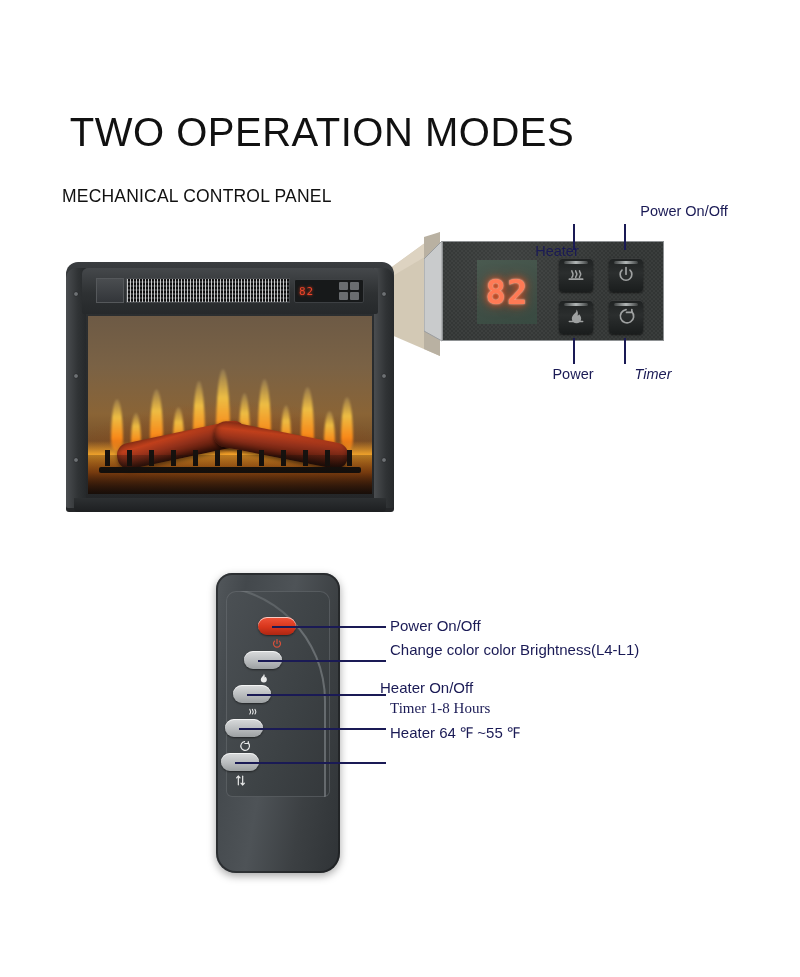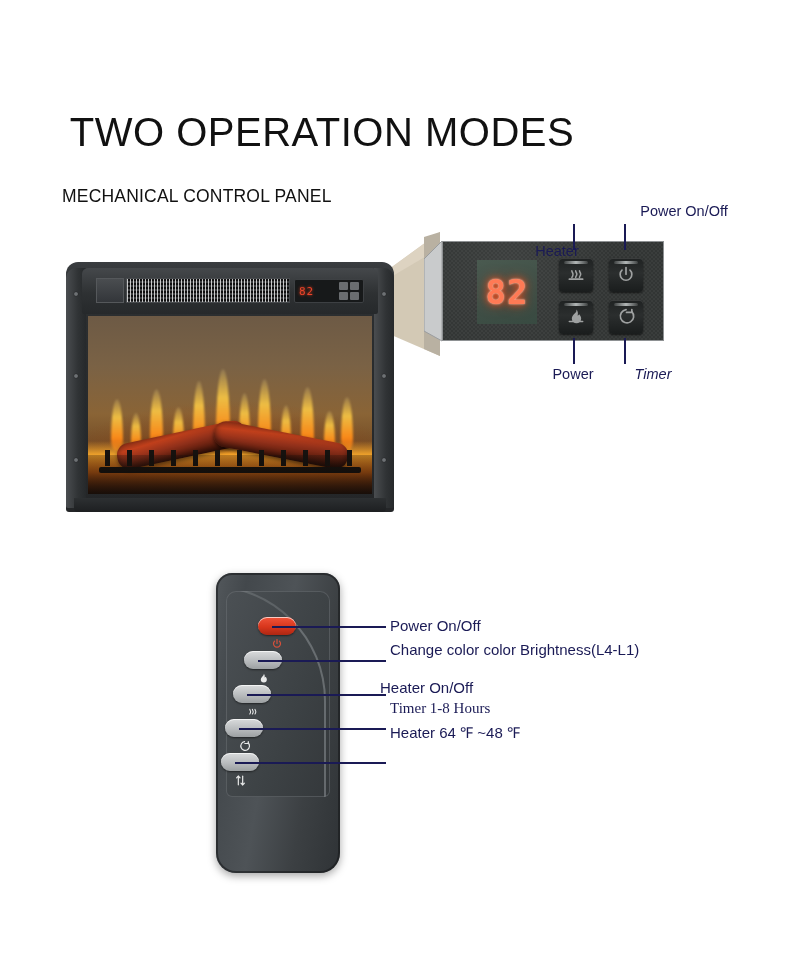--- a/index.html
+++ b/index.html
@@ -377,15 +377,15 @@
   <div class="rlead" style="left:272px; top:626px; width:114px;"></div>
   <div class="rlead" style="left:258px; top:660px; width:128px;"></div>
   <div class="rlead" style="left:247px; top:694px; width:139px;"></div>
   <div class="rlead" style="left:239px; top:728px; width:147px;"></div>
   <div class="rlead" style="left:235px; top:762px; width:151px;"></div>
 
   <div class="rlabel" style="left:390px; top:617px;">Power On/Off</div>
   <div class="rlabel" style="left:390px; top:641px;">Change color color Brightness(L4-L1)</div>
   <div class="rlabel" style="left:380px; top:671px;margin-top:8px;">Heater On/Off</div>
   <div class="rlabel" style="left:390px; top:700px;font-family:Liberation Serif, serif;">Timer 1-8 Hours</div>
-  <div class="rlabel" style="left:390px; top:722px;">Heater 64 ℉ ~48 ℉</div>
+  <div class="rlabel" style="left:390px; top:722px;">Heater 64 ℉ ~55 ℉</div>
 
 </div>
 
 </body></html>

